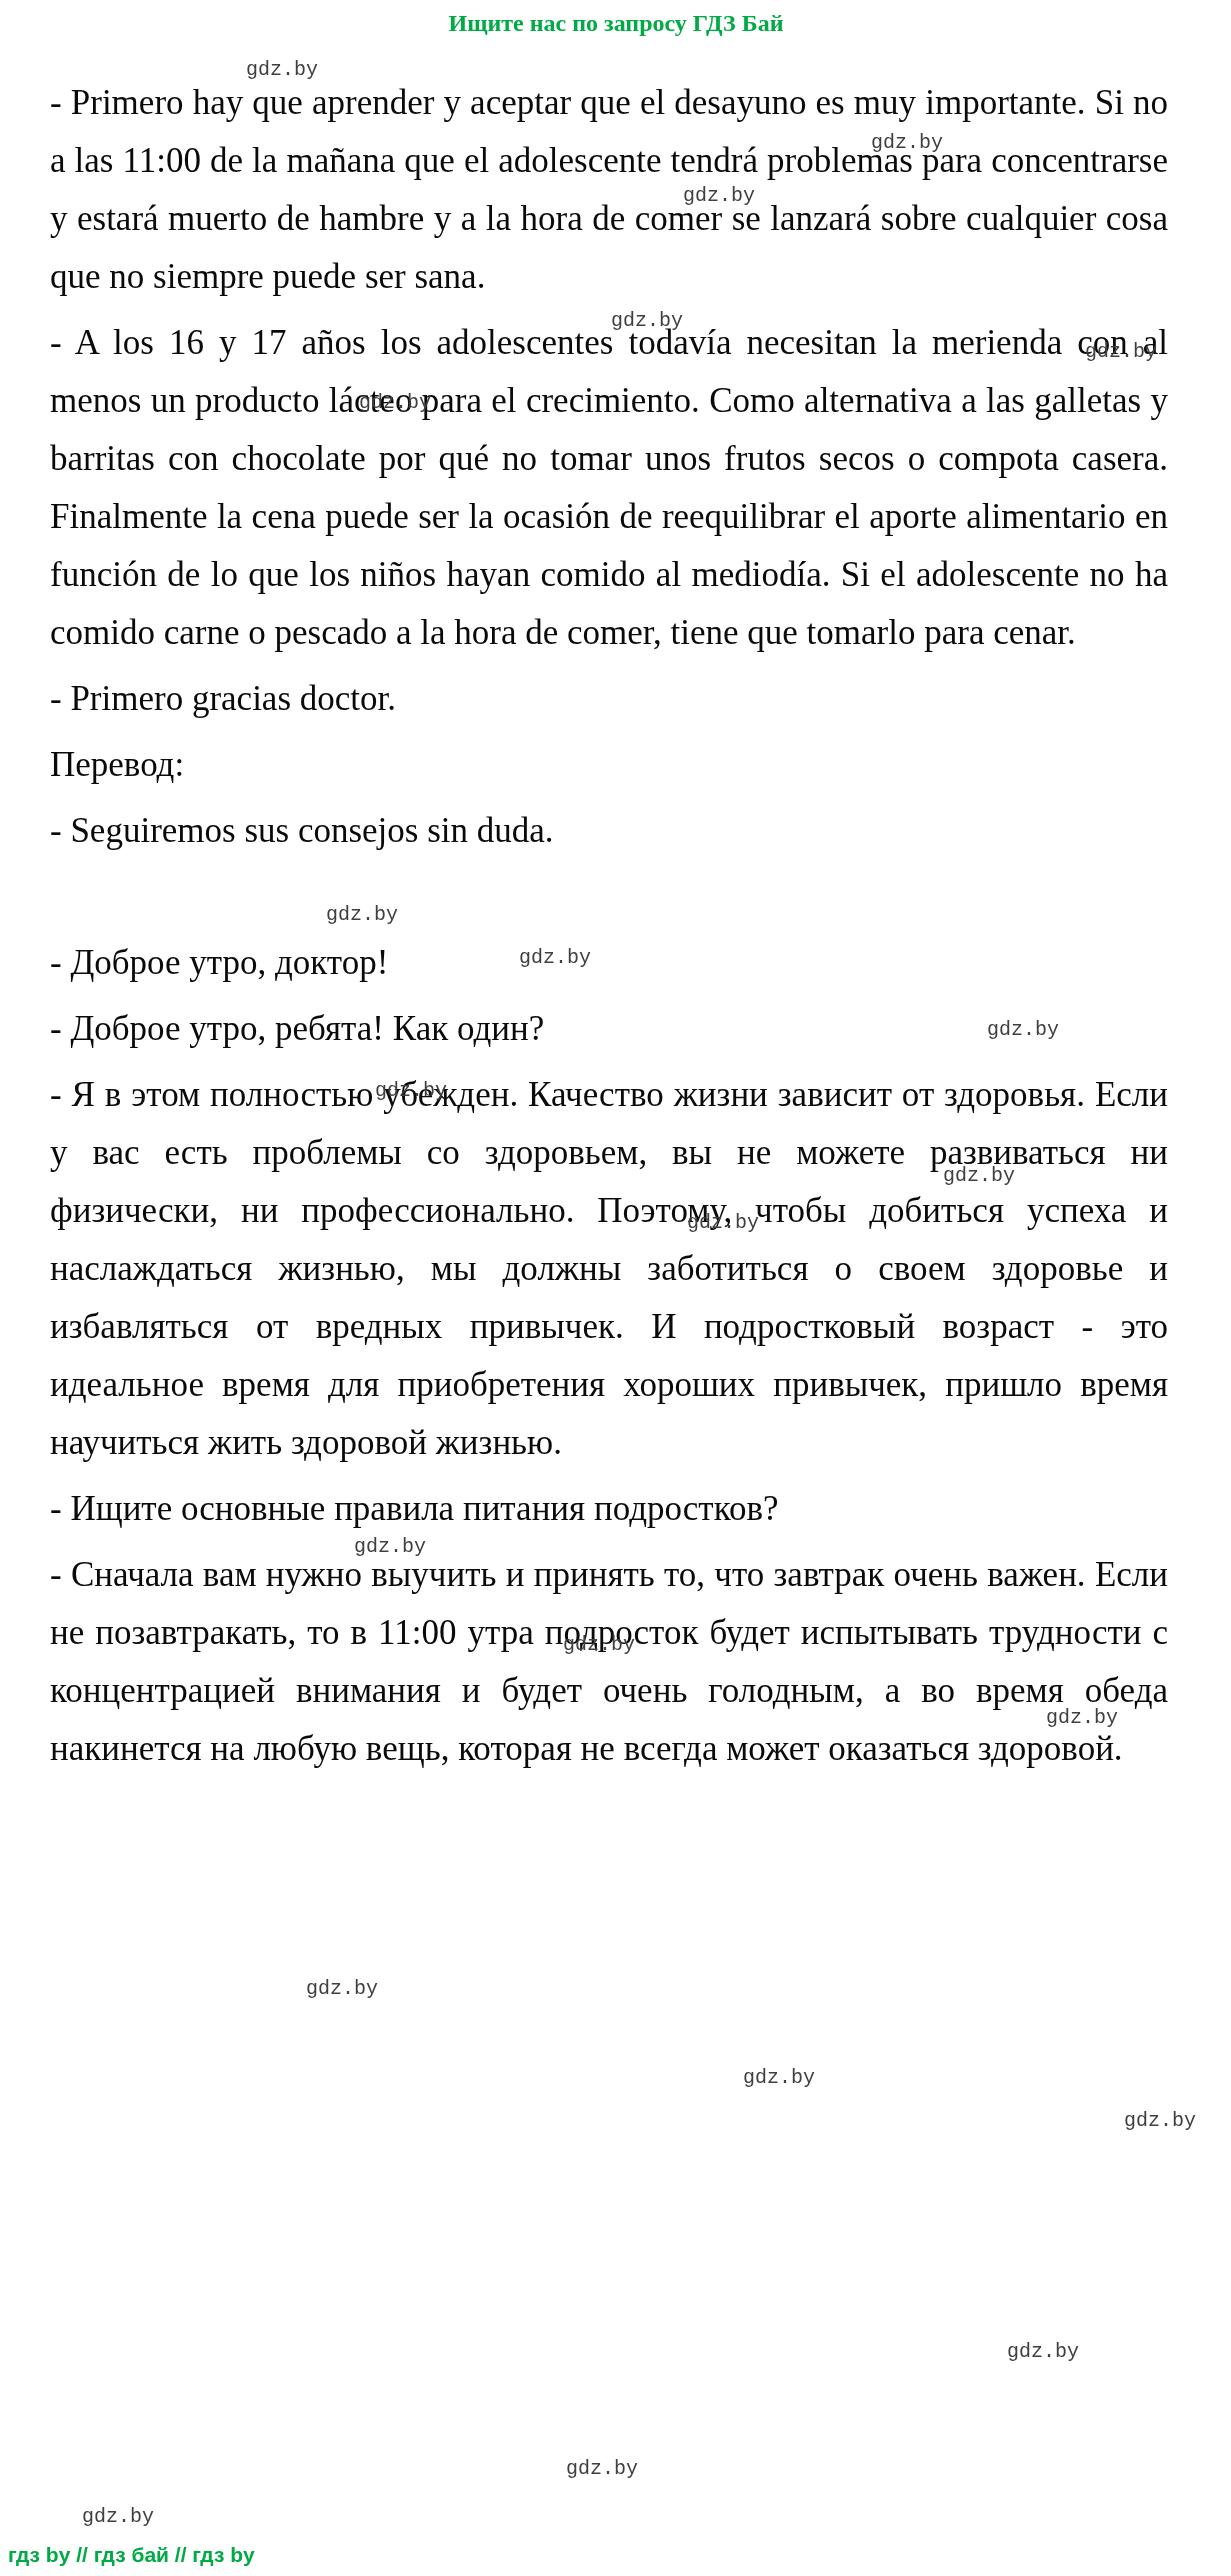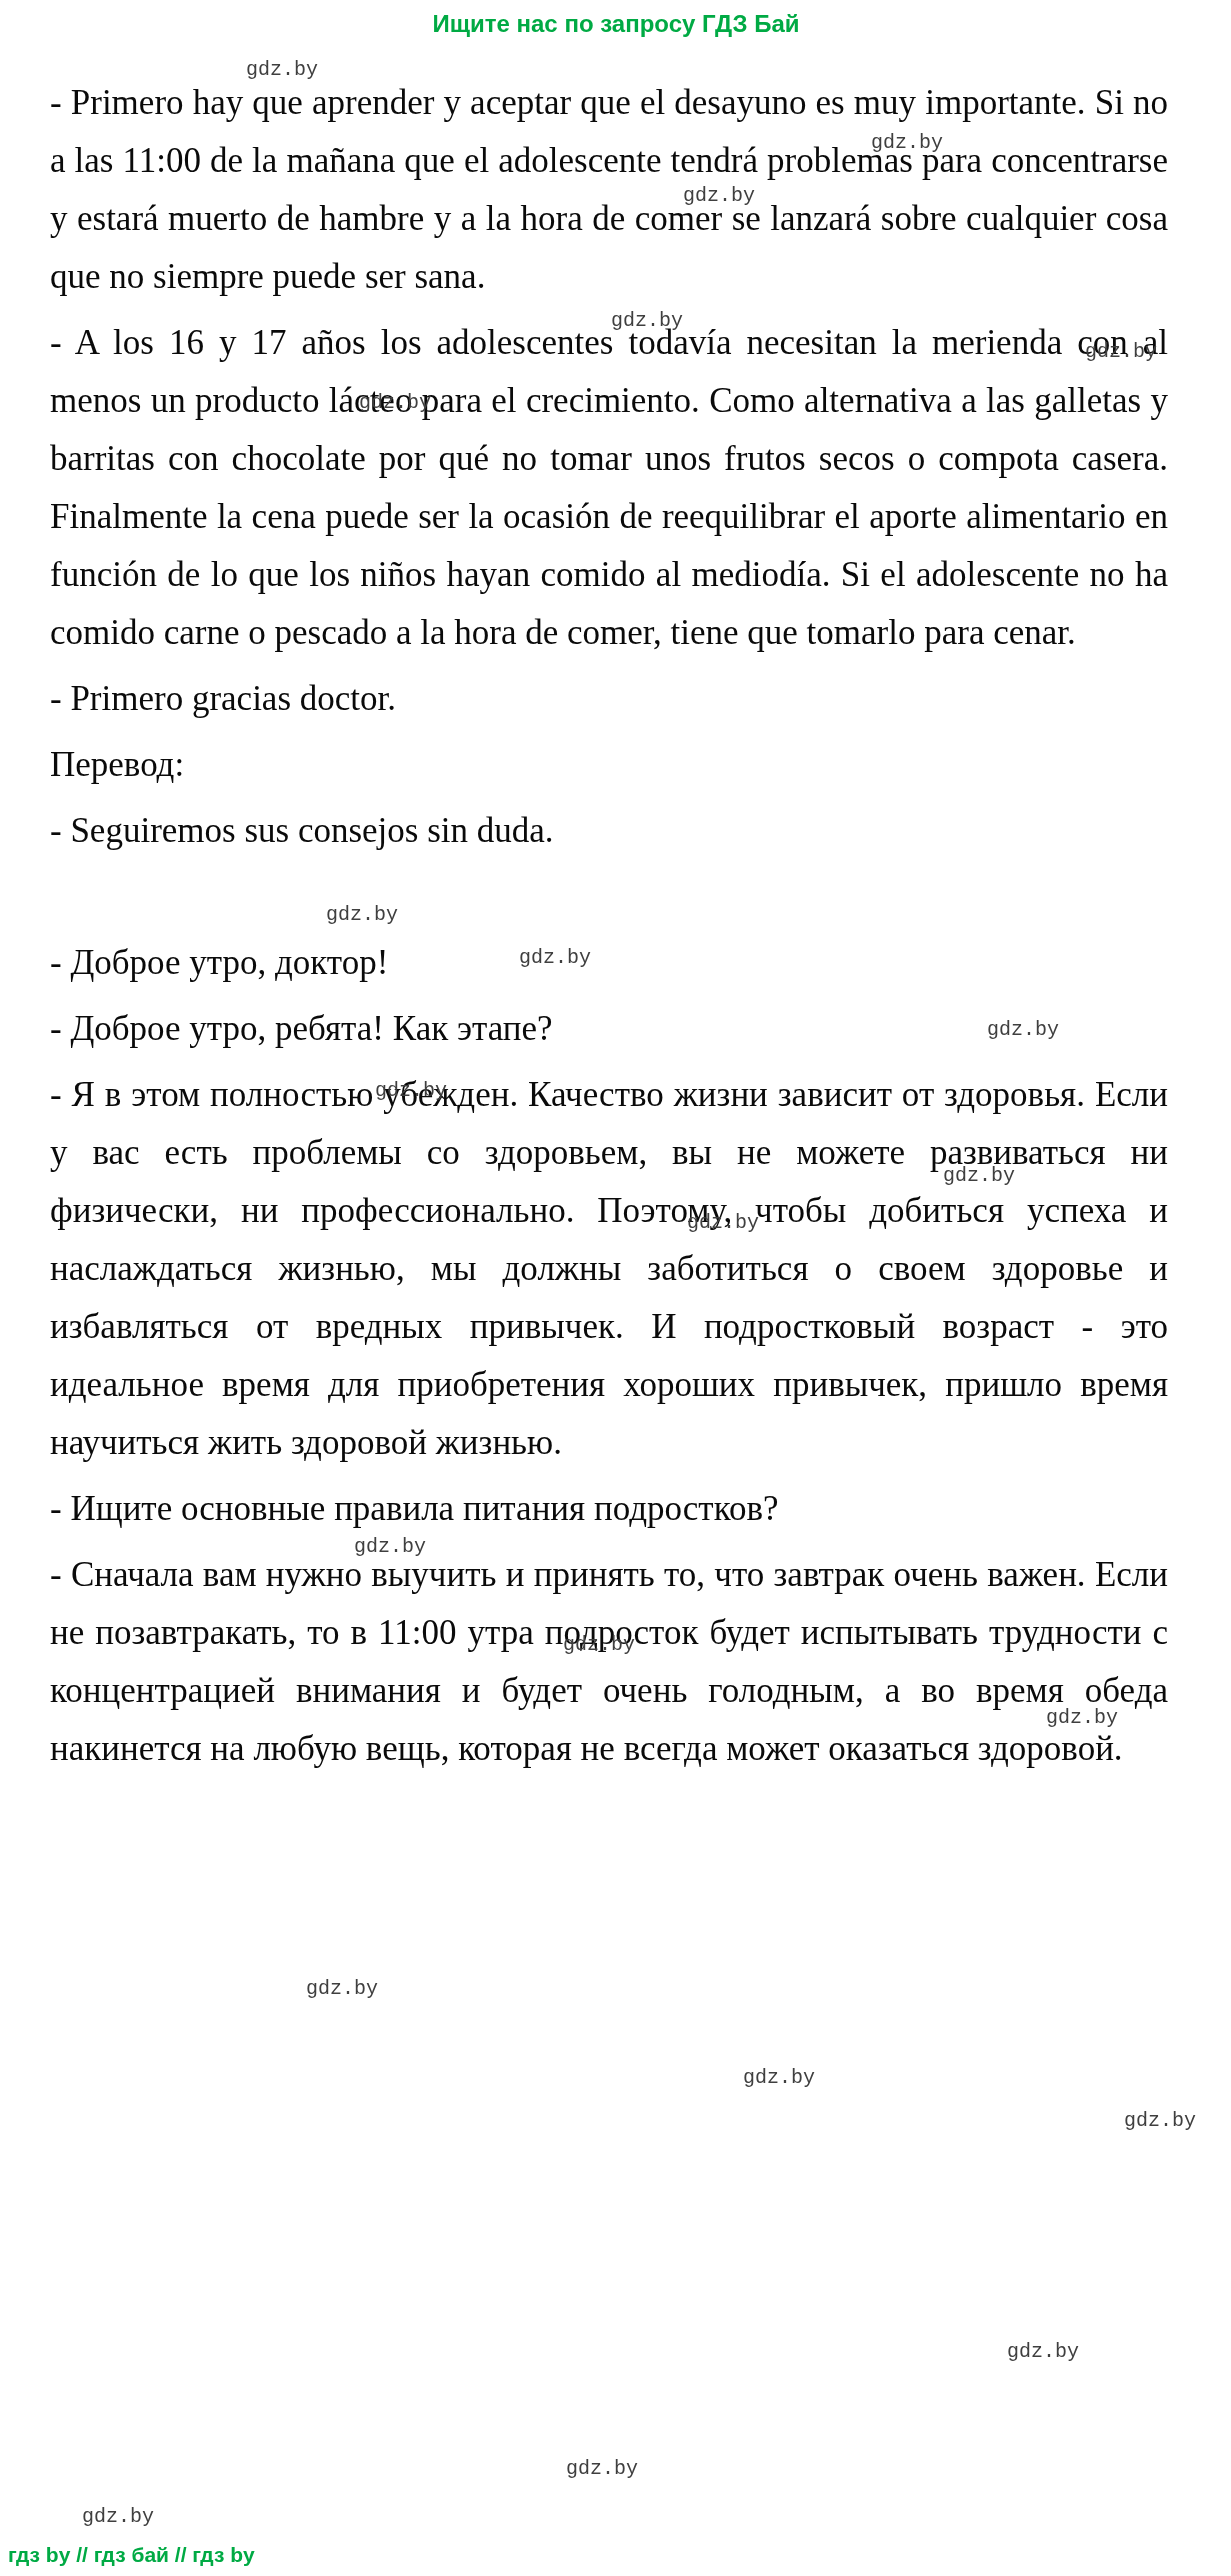--- a/index.html
+++ b/index.html
@@ -14,21 +14,21 @@
     overflow: hidden;
     font-family: "Liberation Serif", "DejaVu Serif", serif;
     color: #0a0a0a;
   }
   .top-note {
     position: absolute;
     top: 9.6px;
     left: 0;
     width: 100%;
     text-align: center;
-    font-family: Liberation Sans, sans-serif;
+    font-family: Liberation Serif, serif;
     font-size: 24px;
     font-weight: bold;
     color: #00aa44;
   }
   .bottom-note {
     position: absolute;
     top: 2543px;
     left: 0;
     width: 100%;
     font-family: "Liberation Sans", sans-serif;
@@ -75,21 +75,21 @@
 <div class="top-note">Ищите нас по запросу ГДЗ Бай</div>
 
 <div class="text-body">
     <p>- Primero hay que aprender y aceptar que el desayuno es muy importante. Si no a las 11:00 de la mañana que el adolescente tendrá problemas para concentrarse y estará muerto de hambre y a la hora de comer se lanzará sobre cualquier cosa que no siempre puede ser sana.</p>
     <p>- A los 16 y 17 años los adolescentes todavía necesitan la merienda con al menos un producto lácteo para el crecimiento. Como alternativa a las galletas y barritas con chocolate por qué no tomar unos frutos secos o compota casera. Finalmente la cena puede ser la ocasión de reequilibrar el aporte alimentario en función de lo que los niños hayan comido al mediodía. Si el adolescente no ha comido carne o pescado a la hora de comer, tiene que tomarlo para cenar.</p>
     <p>- Primero gracias doctor.</p>
     <p>Перевод:</p>
     <p>- Seguiremos sus consejos sin duda.</p>
     <p class="blank">&nbsp;</p>
     <p>- Доброе утро, доктор!</p>
-    <p>- Доброе утро, ребята! Как этапе?</p>
+    <p>- Доброе утро, ребята! Как один?</p>
     <p>- Я в этом полностью убежден. Качество жизни зависит от здоровья. Если у вас есть проблемы со здоровьем, вы не можете развиваться ни физически, ни профессионально. Поэтому, чтобы добиться успеха и наслаждаться жизнью, мы должны заботиться о своем здоровье и избавляться от вредных привычек. И подростковый возраст - это идеальное время для приобретения хороших привычек, пришло время научиться жить здоровой жизнью.</p>
     <p>- Ищите основные правила питания подростков?</p>
     <p>- Сначала вам нужно выучить и принять то, что завтрак очень важен. Если не позавтракать, то в 11:00 утра подросток будет испытывать трудности с концентрацией внимания и будет очень голодным, а во время обеда накинется на любую вещь, которая не всегда может оказаться здоровой.</p>
   </div>
 
 <div class="watermark-layer">
     <span style="left: 246px; top: 58px; color: rgb(63, 63, 63);">gdz.by</span>
     <span style="left: 871px; top: 131px; color: rgb(63, 63, 63);">gdz.by</span>
     <span style="left: 683px; top: 184px; color: rgb(63, 63, 63);">gdz.by</span>
     <span style="left: 611px; top: 309px; color: rgb(63, 63, 63);">gdz.by</span>

